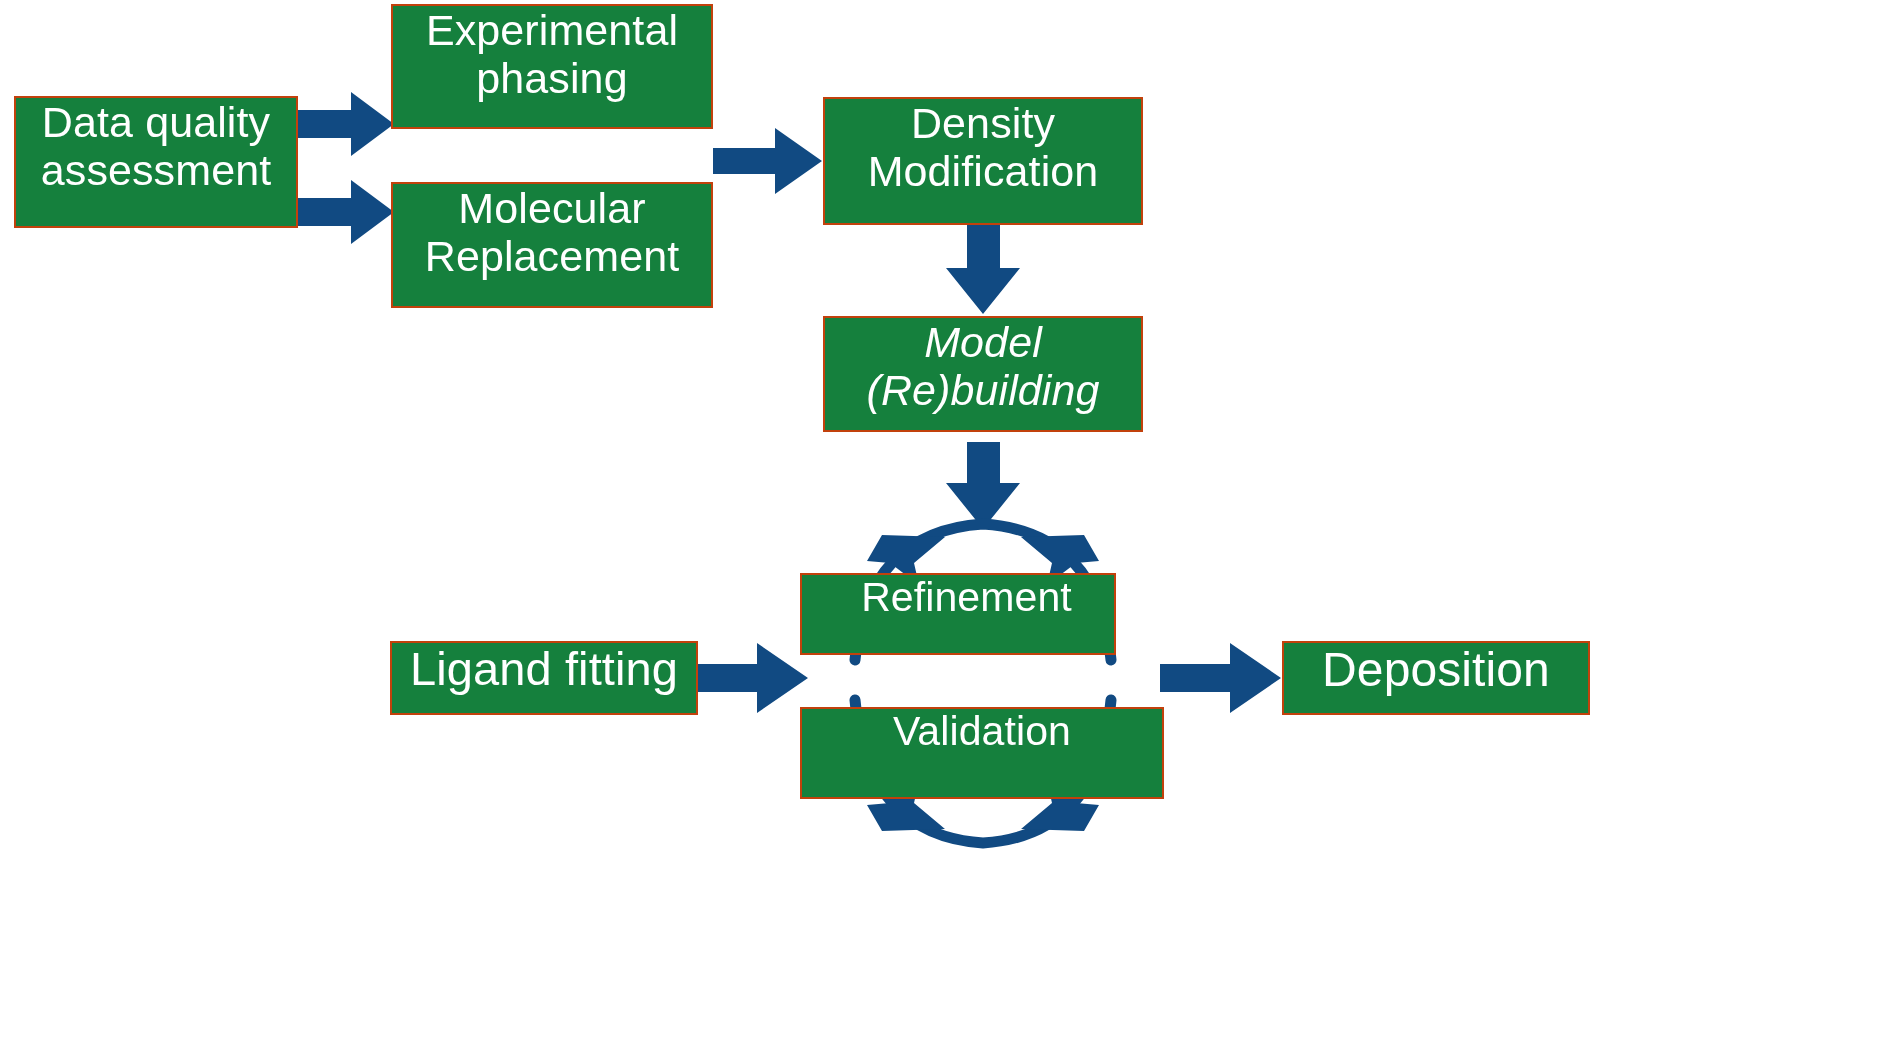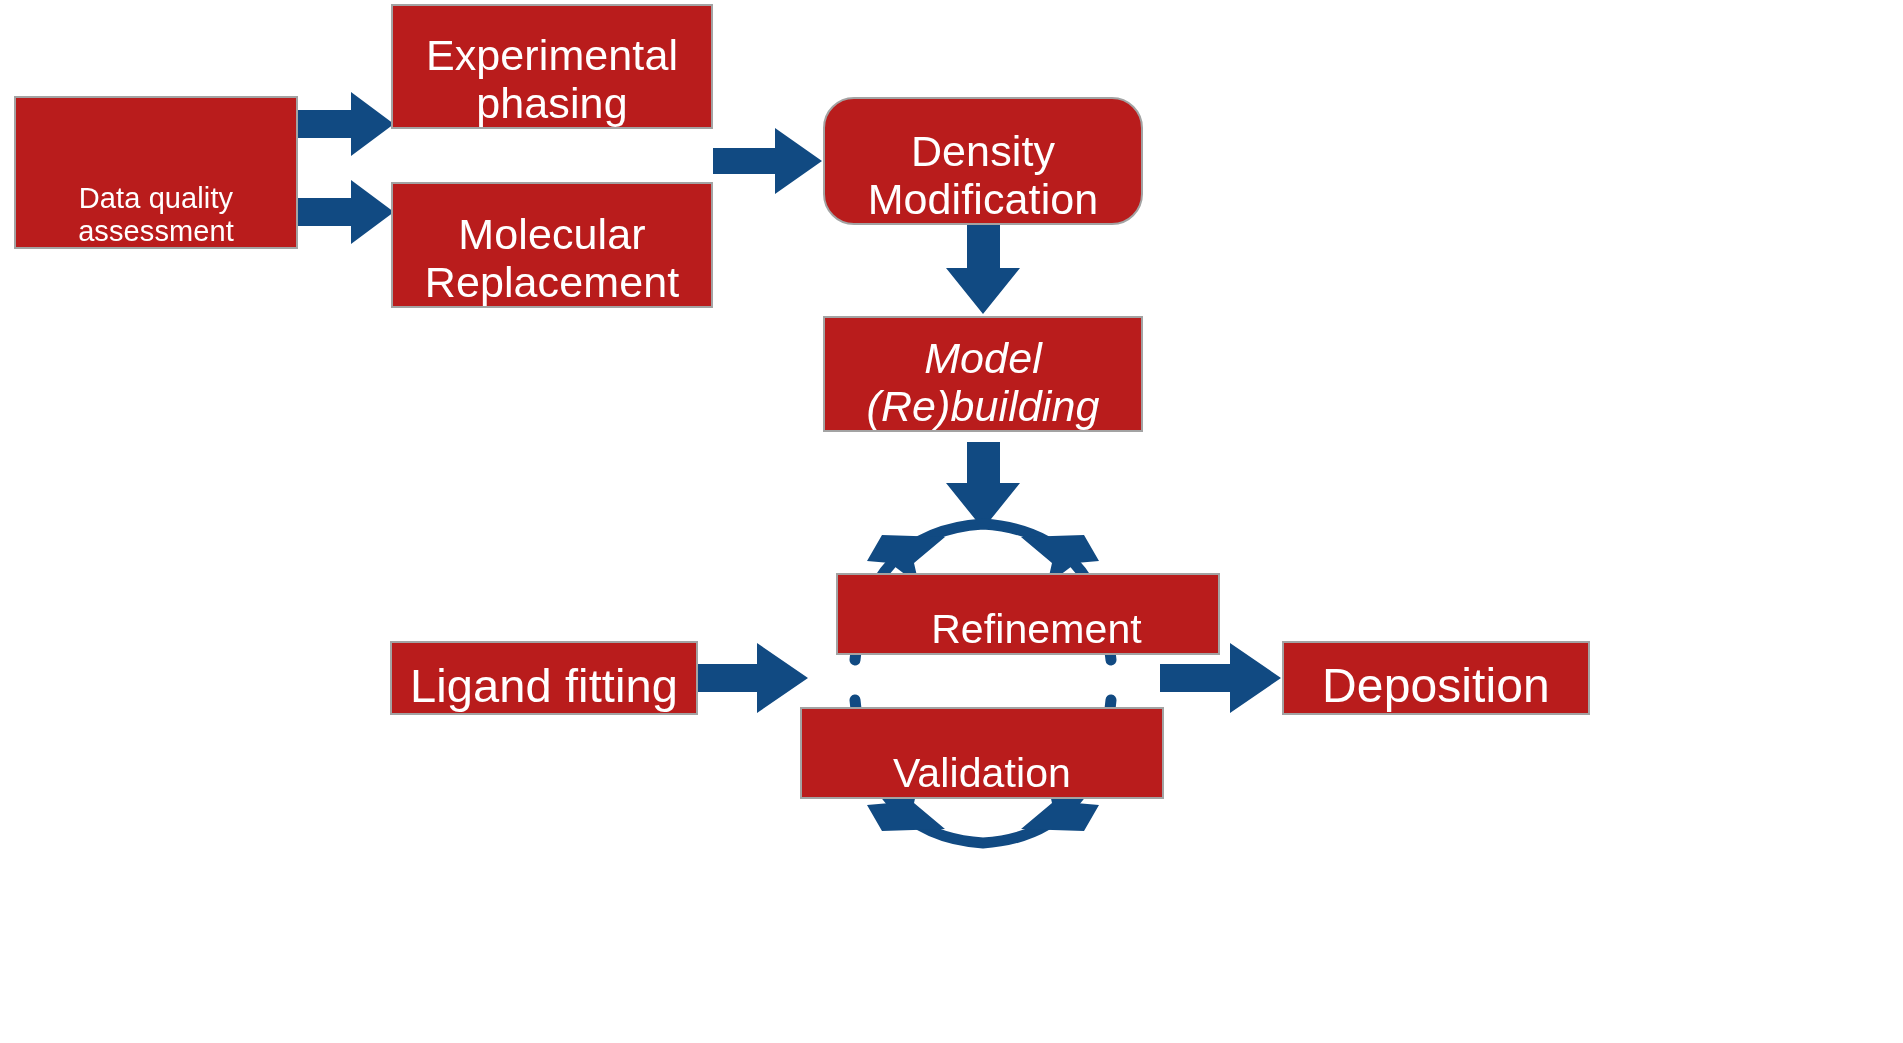--- a/index.html
+++ b/index.html
@@ -21,45 +21,45 @@
   #flow-svg {
     position: absolute;
     left: 0;
     top: 0;
     width: 1903px;
     height: 1043px;
   }
   .node-box {
     position: absolute;
     box-sizing: border-box;
-    background: #b91c1c;
-    border: 2px solid #a3a3a3;
+    background: #15803d;
+    border: 2px solid #c2410c;
     color: #FFFFFF;
     display: flex;
-    align-items: flex-end;
+    align-items: flex-start;
     justify-content: center;
     text-align: center;
     line-height: 1.12;
     font-weight: 400;
     letter-spacing: 0.1px;
     white-space: pre-line;
     z-index: 5;
   }
   .node-label {
     display: block;
     width: 100%;
     white-space: pre-line;
   }
   
-  #node-data-quality      { left: 14px;   top: 96px;  width: 284px; height: 153px; font-size: 29px; }
+  #node-data-quality      { left: 14px;   top: 96px;  width: 284px; height: 132px; font-size: 43px; }
   #node-exp-phasing       { left: 391px;  top: 4px;   width: 322px; height: 125px; font-size: 43px; }
   #node-molecular-repl    { left: 391px;  top: 182px; width: 322px; height: 126px; font-size: 43px; }
-  #node-density-mod       { left: 823px;  top: 97px;  width: 320px; height: 128px; font-size: 43px; border-radius: 31px; }
+  #node-density-mod       { left: 823px;  top: 97px;  width: 320px; height: 128px; font-size: 43px; }
   #node-model-rebuilding  { left: 823px;  top: 316px; width: 320px; height: 116px; font-size: 43px; font-style: italic; }
-  #node-refinement        { left: 836px;  top: 573px; width: 384px; height: 82px;  font-size: 41px; z-index: 6; padding-left: 17px;}
+  #node-refinement        { left: 800px;  top: 573px; width: 316px; height: 82px;  font-size: 41px; z-index: 6; padding-left: 17px;}
   #node-validation        { left: 800px;  top: 707px; width: 364px; height: 92px;  font-size: 41px; z-index: 6;}
   #node-ligand-fitting    { left: 390px;  top: 641px; width: 308px; height: 74px;  font-size: 47px; }
   #node-deposition        { left: 1282px; top: 641px; width: 308px; height: 74px;  font-size: 48px; }
 </style>
 </head>
 <body>
 
 <div id="diagram-root">
 
   <svg id="flow-svg" viewBox="0 0 1903 1043">

